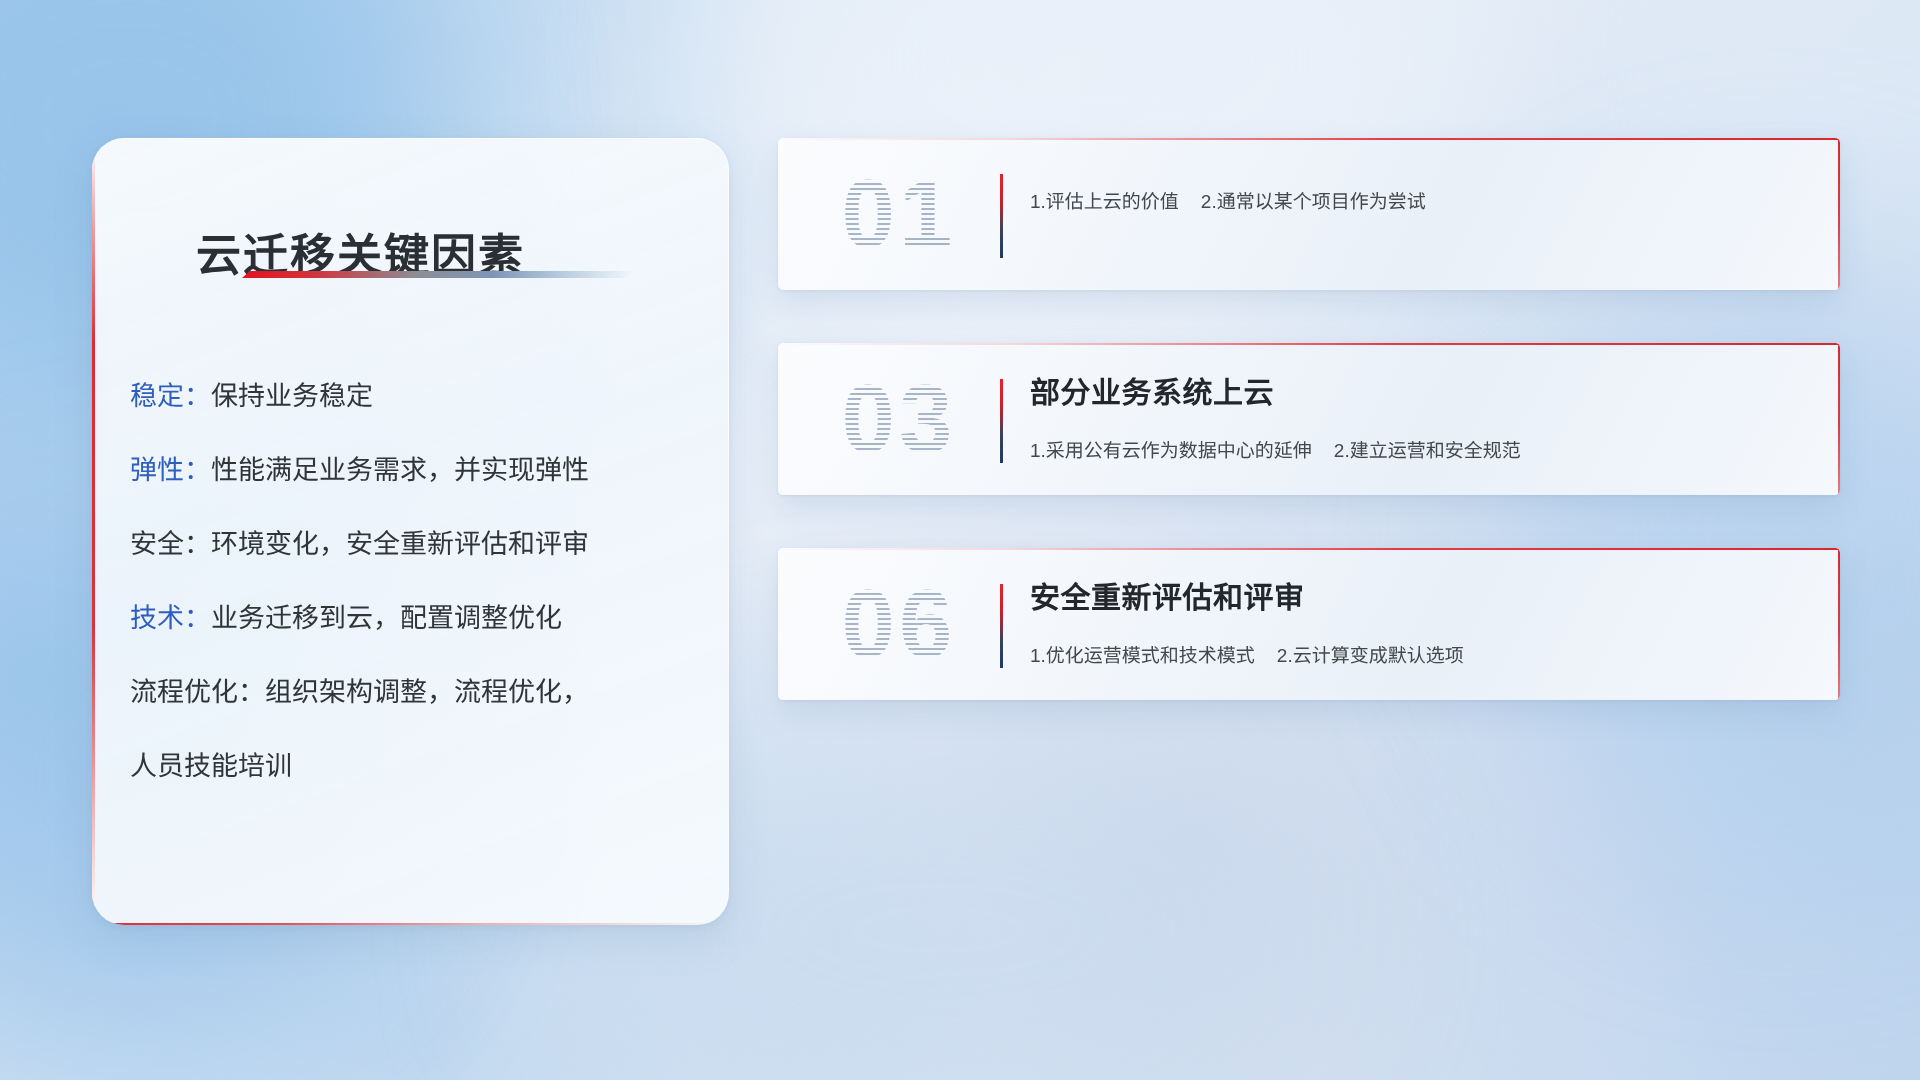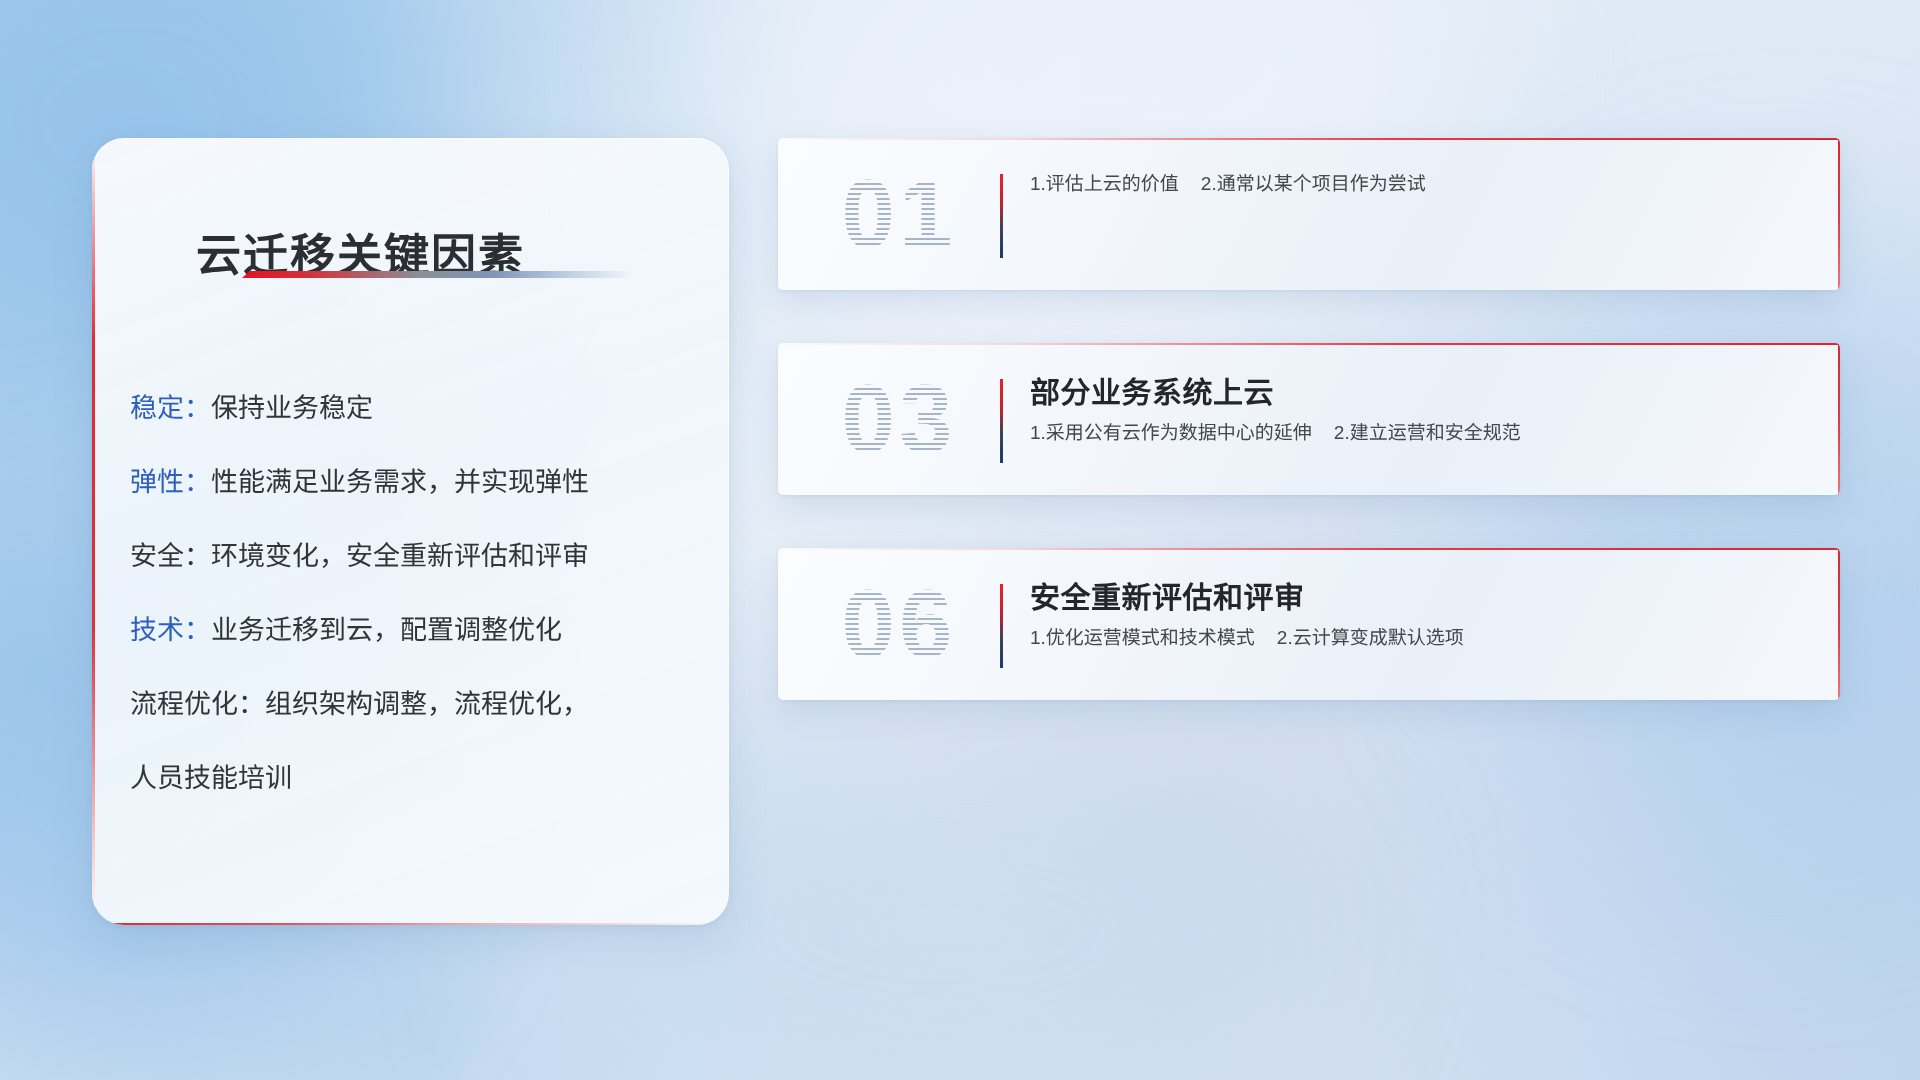--- a/index.html
+++ b/index.html
@@ -87,21 +87,21 @@
     top: 132px;
     width: 392px;
     height: 7px;
     background: linear-gradient(90deg, #e3131f 0%, #d2333c 18%, #8b8f96 45%, #7e95b8 64%, #b9ccdf 82%, rgba(226,236,246,0) 100%);
     clip-path: polygon(2% 0, 100% 0, 98% 100%, 0% 100%);
   }
 
   .factor-list {
     position: absolute;
     left: 38px;
-    top: 232px;
+    top: 220px;
     right: 26px;
   }
   .factor-row {
     font-size: 27px;
     line-height: 74px;
     color: #30353a;
     white-space: nowrap;
   }
   .factor-label { font-weight: 400; }
   .factor-label.accent { color: #2f5fbe; }
@@ -182,21 +182,21 @@
   }
   .card-title {
     font-size: 30px;
     font-weight: 700;
     color: #23272c;
     letter-spacing: 0.5px;
     line-height: 44px;
     white-space: nowrap;
   }
   .card-desc {
-    margin-top: 4px;
+    margin-top: 22px;
     font-size: 19px;
     color: #43484e;
     line-height: 28px;
     white-space: nowrap;
   }
   .card-desc .gap { display: inline-block; width: 22px; }
 </style>
 </head>
 <body>
 

